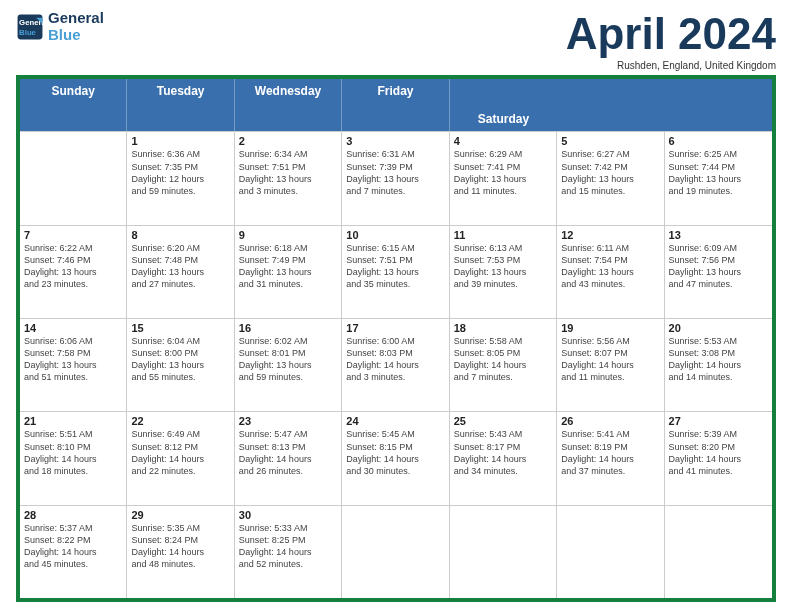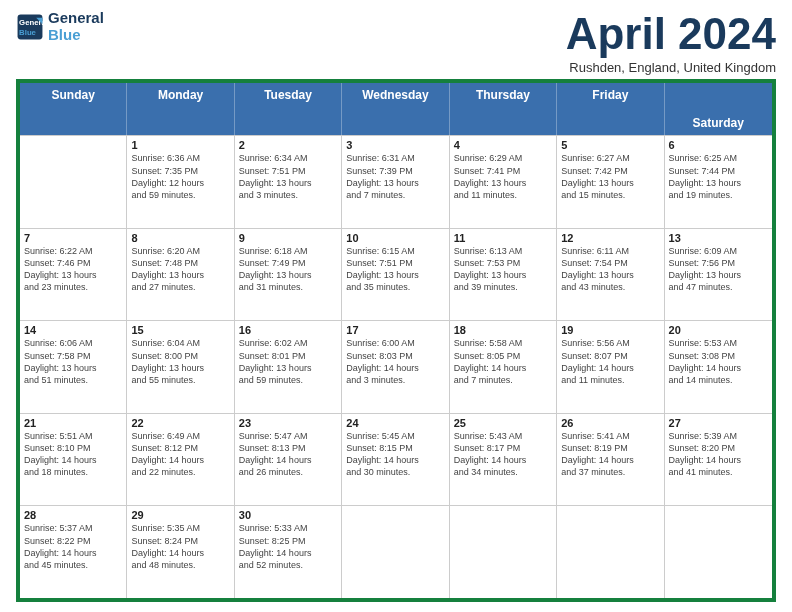--- a/index.html
+++ b/index.html
@@ -35,21 +35,21 @@
     .title-block {
       text-align: right;
     }
     .month-title {
       font-size: 44px;
       font-weight: bold;
       color: #1a3a5c;
       line-height: 1.1;
     }
     .location-title {
-      font-size: 13px;
+      font-size: 10px;
       color: #333;
       margin-top: 2px;
     }
     .calendar {
       flex: 1;
       display: flex;
       flex-direction: column;
       border: 4px solid #15803d;
     }
     .cal-header {
@@ -120,24 +120,22 @@
     </div>
     <div class="title-block">
       <div class="month-title">April 2024</div>
       <div class="location-title">Rushden, England, United Kingdom</div>
     </div>
   </div>
 
   <div class="calendar">
     <div class="cal-header">
     <div class="cal-header-cell">Sunday</div>
-        <div class="cal-header-cell">Monday</div>
         <div class="cal-header-cell">Tuesday</div>
         <div class="cal-header-cell">Wednesday</div>
-        <div class="cal-header-cell">Thursday</div>
         <div class="cal-header-cell">Friday</div>
         <div class="cal-header-cell">Saturday</div>
       </div>
     <div class="cal-body">
     <div class="cal-row">
           <div class="cal-cell empty"></div>
           <div class="cal-cell">
             <span class="day-number">1</span>
             <span class="cell-line">Sunrise: 6:36 AM</span>
             <span class="cell-line">Sunset: 7:35 PM</span>

